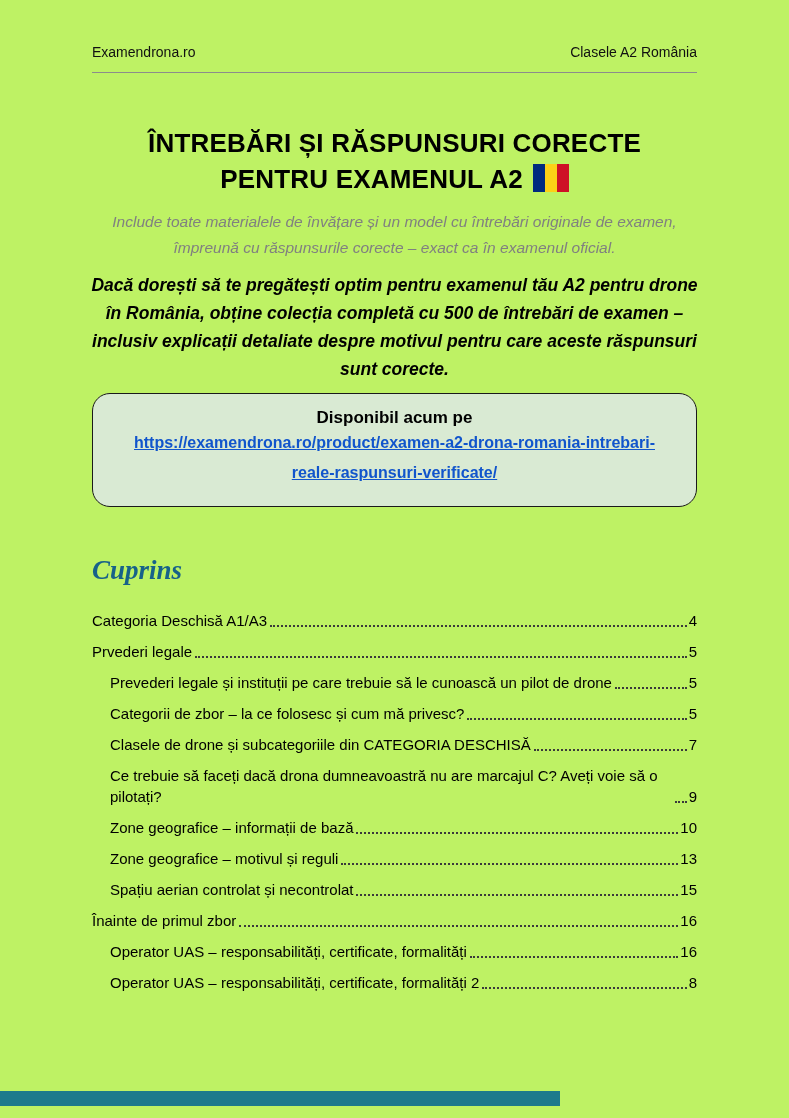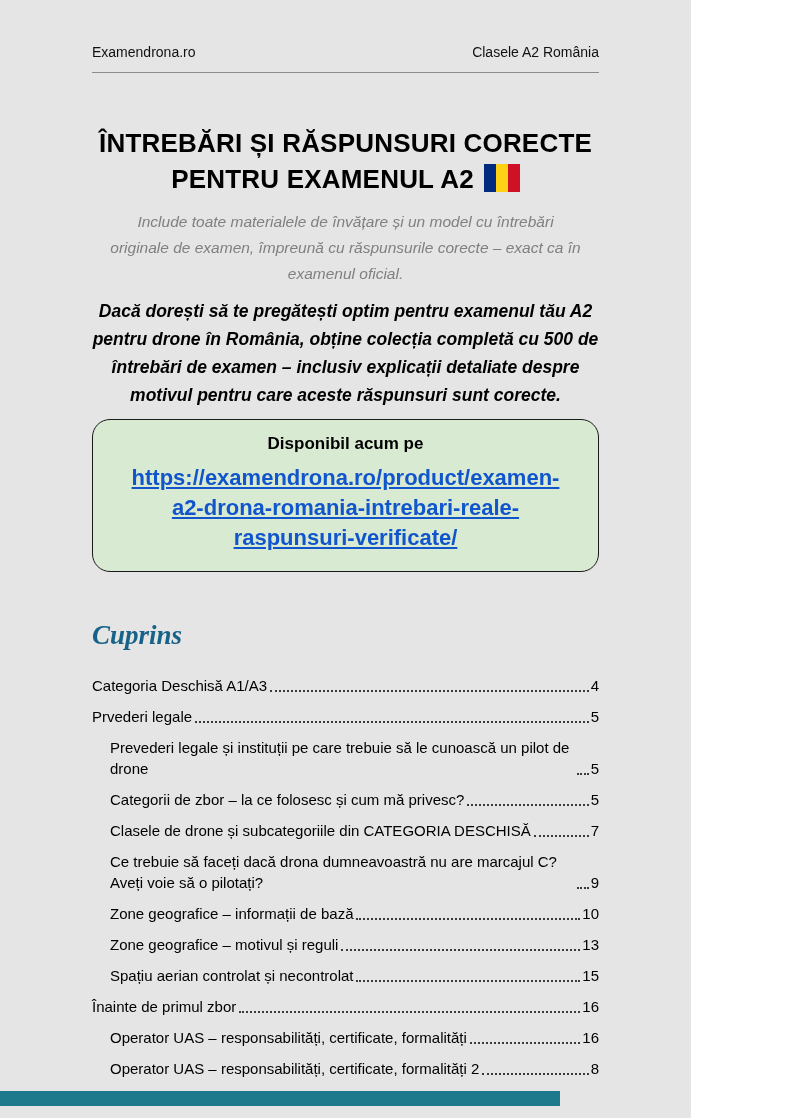--- a/index.html
+++ b/index.html
@@ -1,18 +1,18 @@
 <!DOCTYPE html>
 <html style="--accent-teal: #176289; --link-blue: #1155CC; --box-green: #D9EAD3; --gray-text: #808080; --flag-blue: #002B7F; --flag-yellow: #FCD116; --flag-red: #CE1126; --bottom-bar: #1D7A8C;"><head>
 <meta charset="utf-8">
 <style>
   html,body { margin:0; padding:0; background:#ffffff; }
   .page {
-    position:relative; width:691px; height:1118px; overflow:hidden;
-    background:#e5e5e5; box-sizing:border-box; padding:44px 92px 0;
+    position:relative; width:789px; height:1118px; overflow:hidden;
+    background:#bef264; box-sizing:border-box; padding:44px 92px 0;
     font-family:"Liberation Sans","DejaVu Sans",sans-serif; color:#111;
   }
   .header {
     display:flex; justify-content:space-between; align-items:flex-end;
     font-size:14px; padding-bottom:12px; border-bottom:1px solid #8c8c8c;
   }
   .title {
     margin:16px 0 0; text-align:center; font-weight:bold;
     font-size:26px; line-height:36px; letter-spacing:.2px; color:#000;
   }
@@ -30,21 +30,21 @@
     margin:10px -8px 0; text-align:center; font-style:italic; font-weight:bold;
     font-size:17.5px; line-height:28px; color:#000;
   }
   .promo {
     margin-top:10px; background:var(--box-green,#D9EAD3);
     border:1.5px solid #1a1a1a; border-radius:18px;
     text-align:center; padding:14px 30px 18px;
   }
   .promo-head { font-weight:bold; font-size:17px; color:#000; }
   .promo-link {
-    display:block; margin-top:9px; font-weight:bold; font-size:22px;
+    display:block; font-weight:bold; font-size:16px;
     line-height:30px; color:var(--link-blue,#1155CC);
     text-decoration:underline; word-break:break-word;
   }
   .toc-head {
     margin:48px 0 0; font-size:27px; font-style:italic; font-weight:bold;
     color:var(--accent-teal,#176289);
     font-family:Liberation Serif, serif;
   }
   .toc { margin-top:24px; }
   .toc-row {

